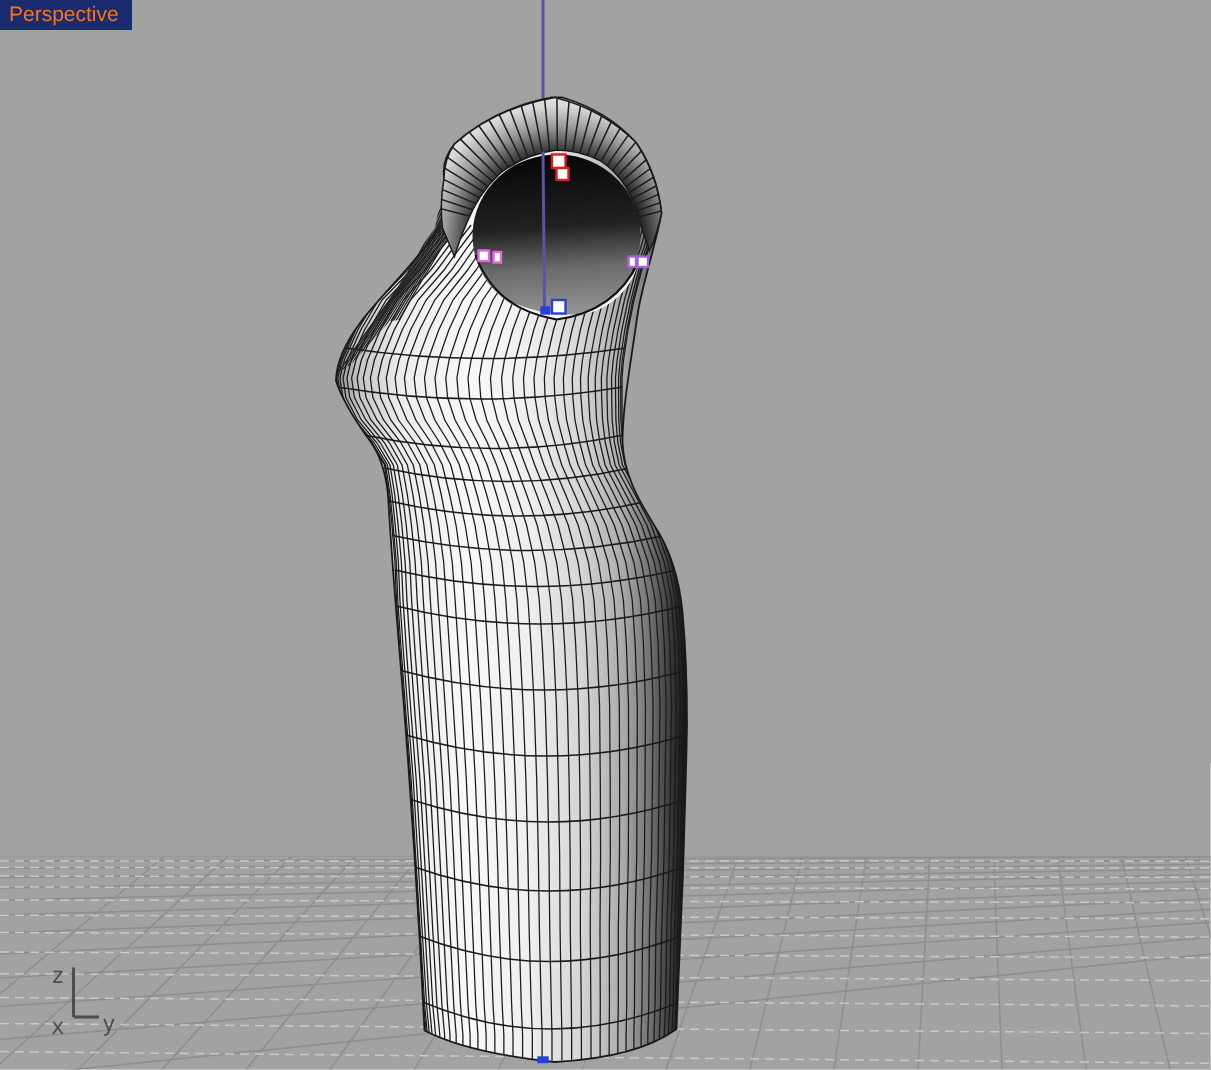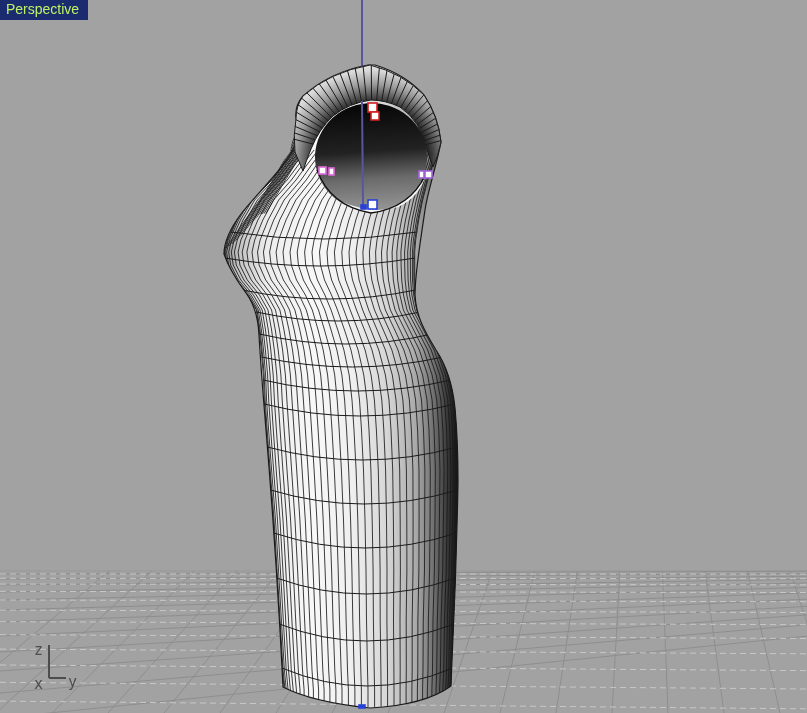--- a/index.html
+++ b/index.html
@@ -251,14 +251,14 @@
 
     <g id="gizmo">
       <line id="gzV" x1="49" y1="678" x2="49" y2="645" stroke="#4d4d4d" stroke-width="2"></line>
       <line id="gzH" x1="49" y1="678" x2="66" y2="678" stroke="#4d4d4d" stroke-width="2"></line>
       <text class="gizmo" x="34" y="655" fill="#4d4d4d">z</text>
       <text class="gizmo" x="68" y="687" fill="#4d4d4d">y</text>
       <text class="gizmo" x="34" y="689" fill="#4d4d4d">x</text>
     </g>
   </svg>
 
-  <div id="view-title" style="background: rgb(27, 43, 112); color: #bef264;">Perspective</div>
+  <div id="view-title" style="background: rgb(27, 43, 112); color: #f97316;">Perspective</div>
 </div>
 
 </body></html>

